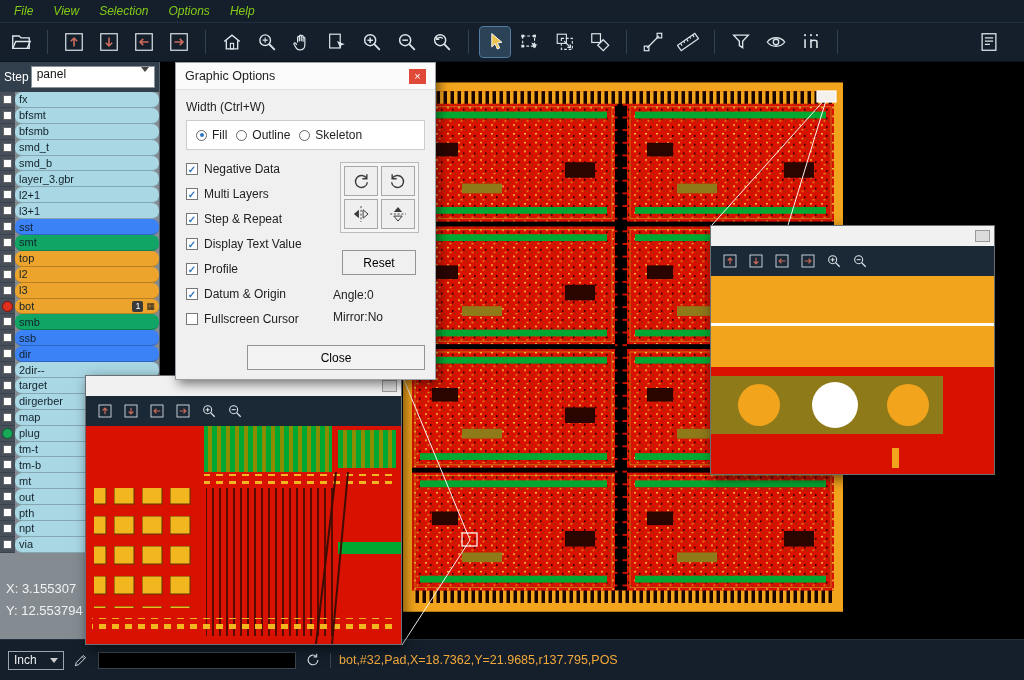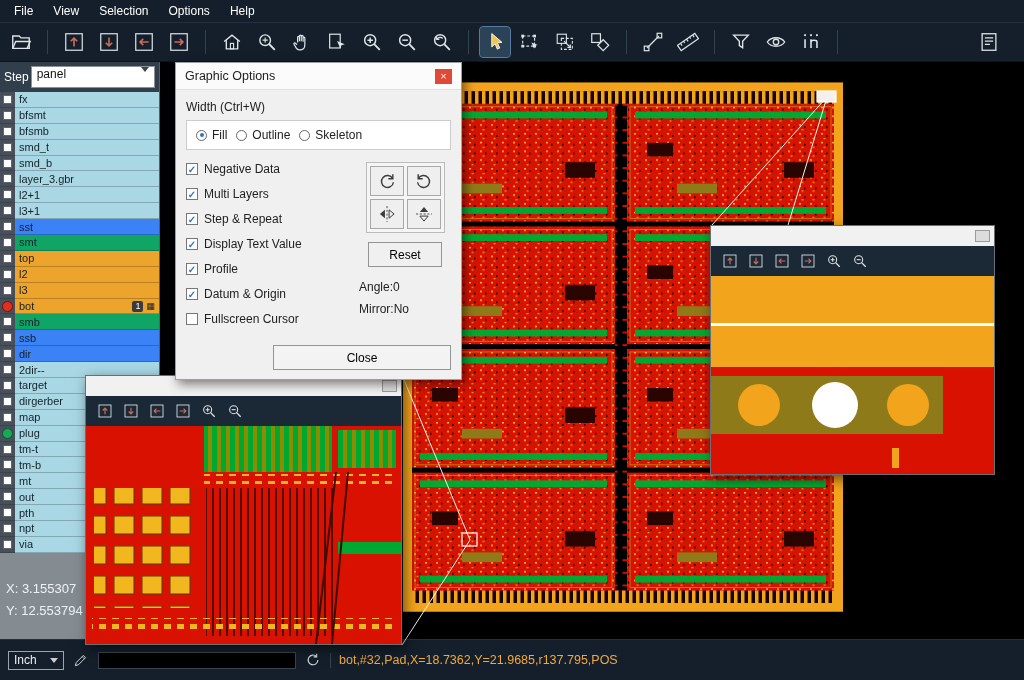--- a/index.html
+++ b/index.html
@@ -2,21 +2,21 @@
 <html><head>
 <meta charset="utf-8">
 <style>
   * { margin:0; padding:0; box-sizing:border-box; }
   html,body { width:1024px; height:680px; overflow:hidden; }
   body { font-family:"Liberation Sans", sans-serif; background:#000; position:relative; }
   .app { position:absolute; inset:0; display:flex; flex-direction:column; }
 
   
   .menubar { height:22px; background:#141f2b; display:flex; align-items:center; padding:0 4px; }
-  .menu-item { color:#ffffff; font-size:12px; padding:2px 10px; cursor:default; }
+  .menu-item { color:#84cc16; font-size:12px; padding:2px 10px; cursor:default;font-style:italic; }
 
   
   .toolbar { height:40px; background:#141f2b; border-top:1px solid #223040; border-bottom:1px solid #0b141d; display:flex; align-items:center; padding:0 6px; gap:5px; }
   .tbtn { width:30px; height:30px; display:flex; align-items:center; justify-content:center; border-radius:3px; color:#dde5ea; }
   .tbtn svg { width:22px; height:22px; }
   .tbtn.selected { background:#2c4257; outline:1px solid #517ca3; }
   .tbtn[data-name="notes-list-button"] { margin-left:auto; margin-right:14px; }
   .tsep { width:1px; height:24px; background:#33424f; margin:0 6px; }
 
   
@@ -27,21 +27,21 @@
   .step-row { height:30px; background:#313e4b; display:flex; align-items:center; padding:0 4px; gap:2px; flex:0 0 auto; }
   .step-label { color:#fff; font-size:12px; }
   .step-select { flex:1; height:22px; background:#fff; border:1px solid #8a9298; display:flex; align-items:flex-start; justify-content:space-between; font-size:12px; color:#111; padding:0 5px; }
   .dd-caret { width:0; height:0; border-left:4px solid transparent; border-right:4px solid transparent; border-top:5px solid #444; }
   .layer-list { flex:0 0 auto; }
   .layer-row { height:15.9px; display:flex; align-items:stretch; }
   .gutter { width:15px; background:#47505a; border-bottom:1px solid #3a434c; display:flex; align-items:center; justify-content:center; flex:0 0 auto; }
   .cb { width:9px; height:9px; background:#fff; border:1px solid #666; }
   .reddot { width:11px; height:11px; border-radius:50%; background:#e03020; border:1px solid #7a1008; }
   .greendot { width:11px; height:11px; border-radius:50%; background:#18a858; border:1px solid #0a5a2a; }
-  .lname { flex:1; display:flex; align-items:center; font-size:11px; padding:0 4px; color:#13222c; border-bottom:1px solid rgba(0,0,0,.22); overflow:hidden; white-space:nowrap; }
+  .lname { flex:1; display:flex; align-items:center; font-size:11px; padding:0 4px; color:#13222c; border-bottom:1px solid rgba(0,0,0,.22); overflow:hidden; white-space:nowrap;border-radius:7px; }
   .lblue { background:#a9d7e4; }
   .lgreen { background:#10a565; }
   .lorange { background:#eda42d; }
   .lwhite { background:#3b82f6; }
   .badge { margin-left:auto; background:#3a3a3a; color:#fff; font-size:9px; padding:0 3px; height:11px; line-height:11px; border-radius:2px; }
   .gridglyph { font-size:9px; margin-left:3px; color:#222; }
   .coords { margin-top:auto; padding:0 6px 16px; color:#eef2f5; font-size:13px; line-height:1.75; }
 
   
   .canvas { position:absolute; left:160px; top:0; right:0; bottom:0; z-index:1; background:#000; }
@@ -58,39 +58,39 @@
   .win-b { left:710px; top:163px; width:285px; height:250px; }
   .win-title { height:20px; background:#f1f1f1; display:flex; align-items:center; justify-content:flex-end; padding:0 4px; flex:0 0 auto; }
   .win-sys { width:15px; height:12px; background:#dcdcdc; border:1px solid #9a9a9a; }
   .win-toolbar { height:30px; background:#1b2836; display:flex; align-items:center; gap:4px; padding:0 8px; flex:0 0 auto; }
   .wbtn { width:22px; height:22px; display:flex; align-items:center; justify-content:center; color:#dde5ea; }
   .wbtn svg { width:16px; height:16px; }
   .win-content { flex:1; position:relative; overflow:hidden; }
   .win-content svg { width:100%; height:100%; display:block; }
 
   
-  .dialog { position:absolute; left:175px; top:0; width:287px; height:318px; background:#f0f0f0; border:1px solid #9aa0a6; box-shadow:3px 4px 10px rgba(0,0,0,.5); z-index:8; font-size:12px; color:#222; }
+  .dialog { position:absolute; left:175px; top:0; width:261px; height:318px; background:#f0f0f0; border:1px solid #9aa0a6; box-shadow:3px 4px 10px rgba(0,0,0,.5); z-index:8; font-size:12px; color:#222; }
   .dlg-title { height:27px; background:#fbfbfb; border-bottom:1px solid #e0e0e0; display:flex; align-items:center; padding:0 9px; font-size:12.5px; }
   .dlg-close { margin-left:auto; width:17px; height:15px; background:#e04838; color:#fff; font-size:11px; line-height:14px; text-align:center; }
   .dlg-body { position:relative; height:calc(100% - 27px); padding:8px 10px; }
   .width-label { margin:2px 0 6px; }
   .radio-box { border:1px solid #ccc; background:#fff; padding:7px 9px; display:flex; gap:9px; margin-bottom:12px; }
   .radio { display:flex; align-items:center; gap:5px; }
   .rdot { width:11px; height:11px; border-radius:50%; border:1px solid #666; background:#fff; position:relative; flex:0 0 auto; }
   .rdot.on::after { content:""; position:absolute; inset:2.5px; border-radius:50%; background:#2f74c0; }
   .dlg-cols { display:flex; }
   .dlg-left { flex:1; display:flex; flex-direction:column; gap:11px; }
   .chk { display:flex; align-items:center; gap:6px; }
   .cbx { width:12px; height:12px; background:#fff; border:1px solid #777; color:#2f74c0; font-size:10px; line-height:11px; text-align:center; font-weight:bold; flex:0 0 auto; }
   .dlg-right { width:92px; display:flex; flex-direction:column; align-items:center; }
   .tgrid-box { border:1px solid #bbb; background:#f5f5f5; padding:3px; }
   .tgrid { display:grid; grid-template-columns:34px 34px; gap:3px; }
   .tfbtn { width:34px; height:30px; background:#efefef; border:1px solid #a8a8a8; color:#3c3c3c; display:flex; align-items:center; justify-content:center; }
   .tfbtn svg { width:20px; height:20px; }
-  .reset-btn { margin-top:9px; width:74px; height:25px; background:#f0f0f0; border:1px solid #949494; font-family:inherit; font-size:12px; }
+  .reset-btn { margin-top:17px; width:74px; height:25px; background:#f0f0f0; border:1px solid #949494; font-family:inherit; font-size:12px; }
   .readouts { margin-top:10px; align-self:flex-start; line-height:1.8; }
   .close-btn { position:absolute; right:10px; bottom:9px; width:178px; height:25px; background:#f3f3f3; border:1px solid #949494; font-family:inherit; font-size:12px; }
 
   
   .statusbar { height:41px; background:#141f2b; border-top:1px solid #223040; display:flex; align-items:center; gap:8px; padding:0 8px; }
   .unit-select { width:56px; height:19px; border:1px solid #9aa4ae; color:#eee; font-size:12px; display:flex; align-items:center; justify-content:space-between; padding:0 5px; }
   .unit-select .dd-caret { border-top-color:#ccc; }
   .sb-icon { width:18px; height:18px; color:#dde5ea; display:flex; align-items:center; justify-content:center; }
   .sb-icon svg { width:16px; height:16px; }
   .status-input { width:198px; height:17px; background:#000; border:1px solid #3a444e; color:#ddd; font-size:11px; padding:0 4px; }

